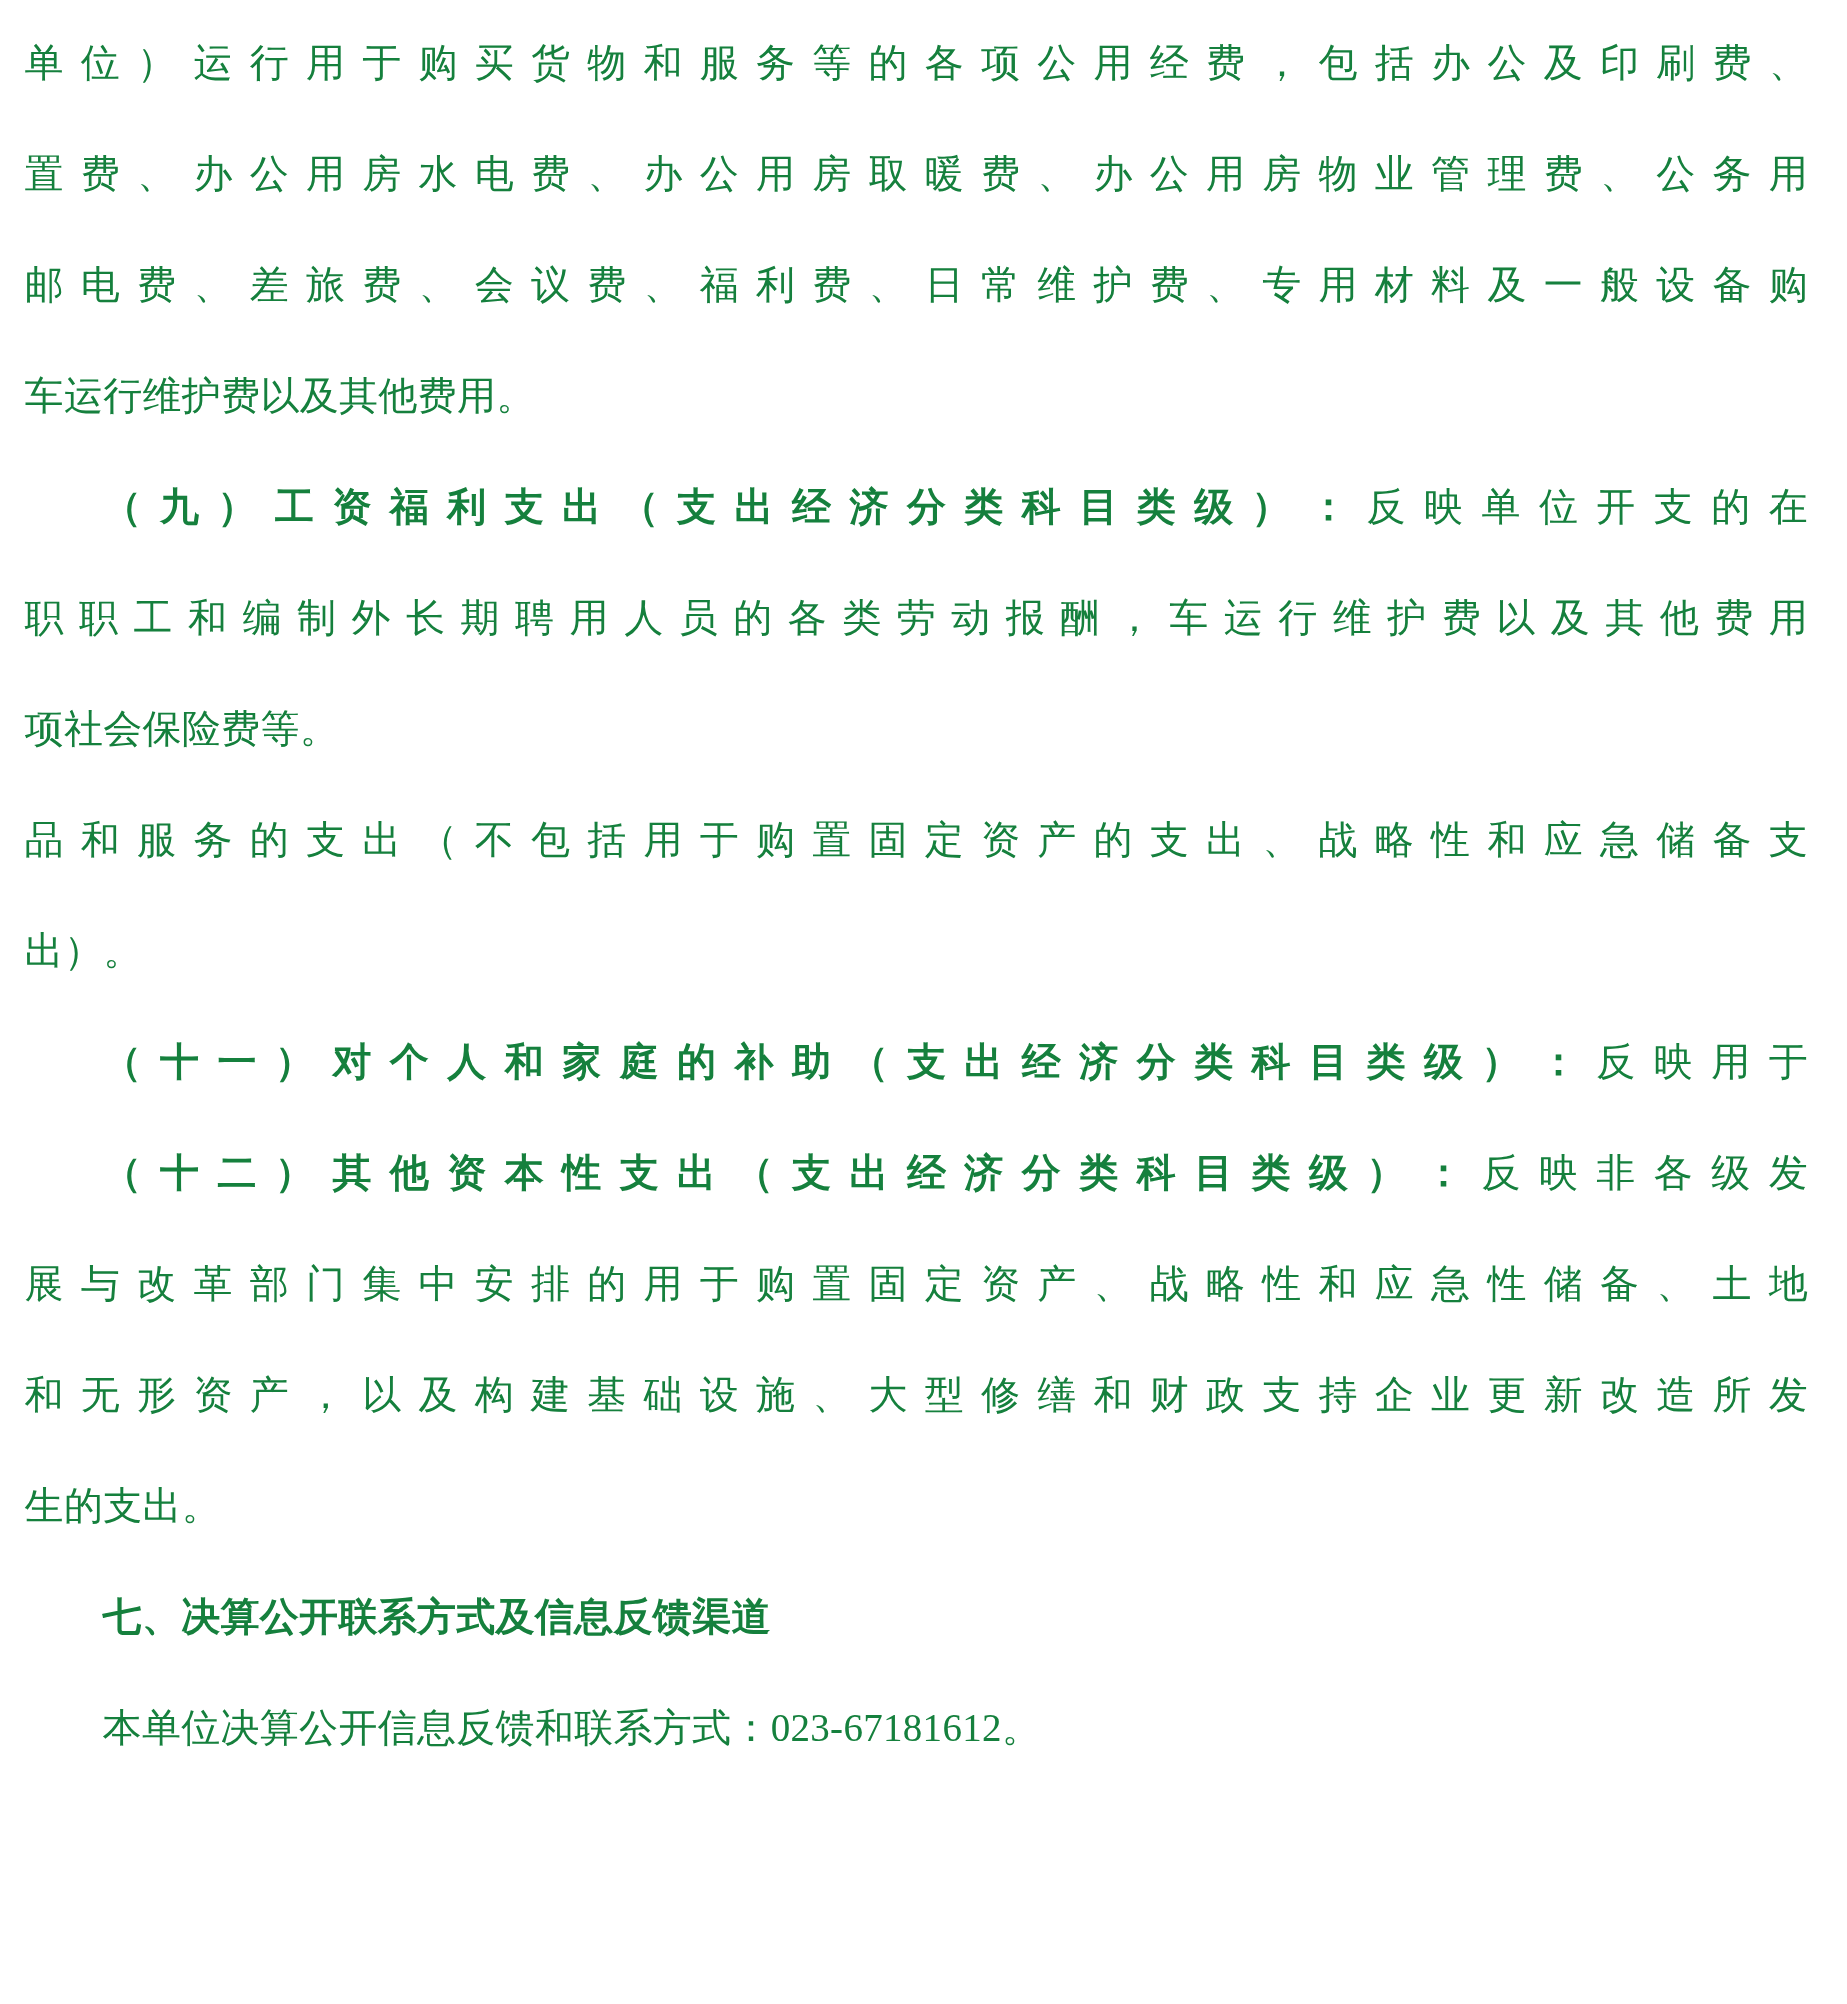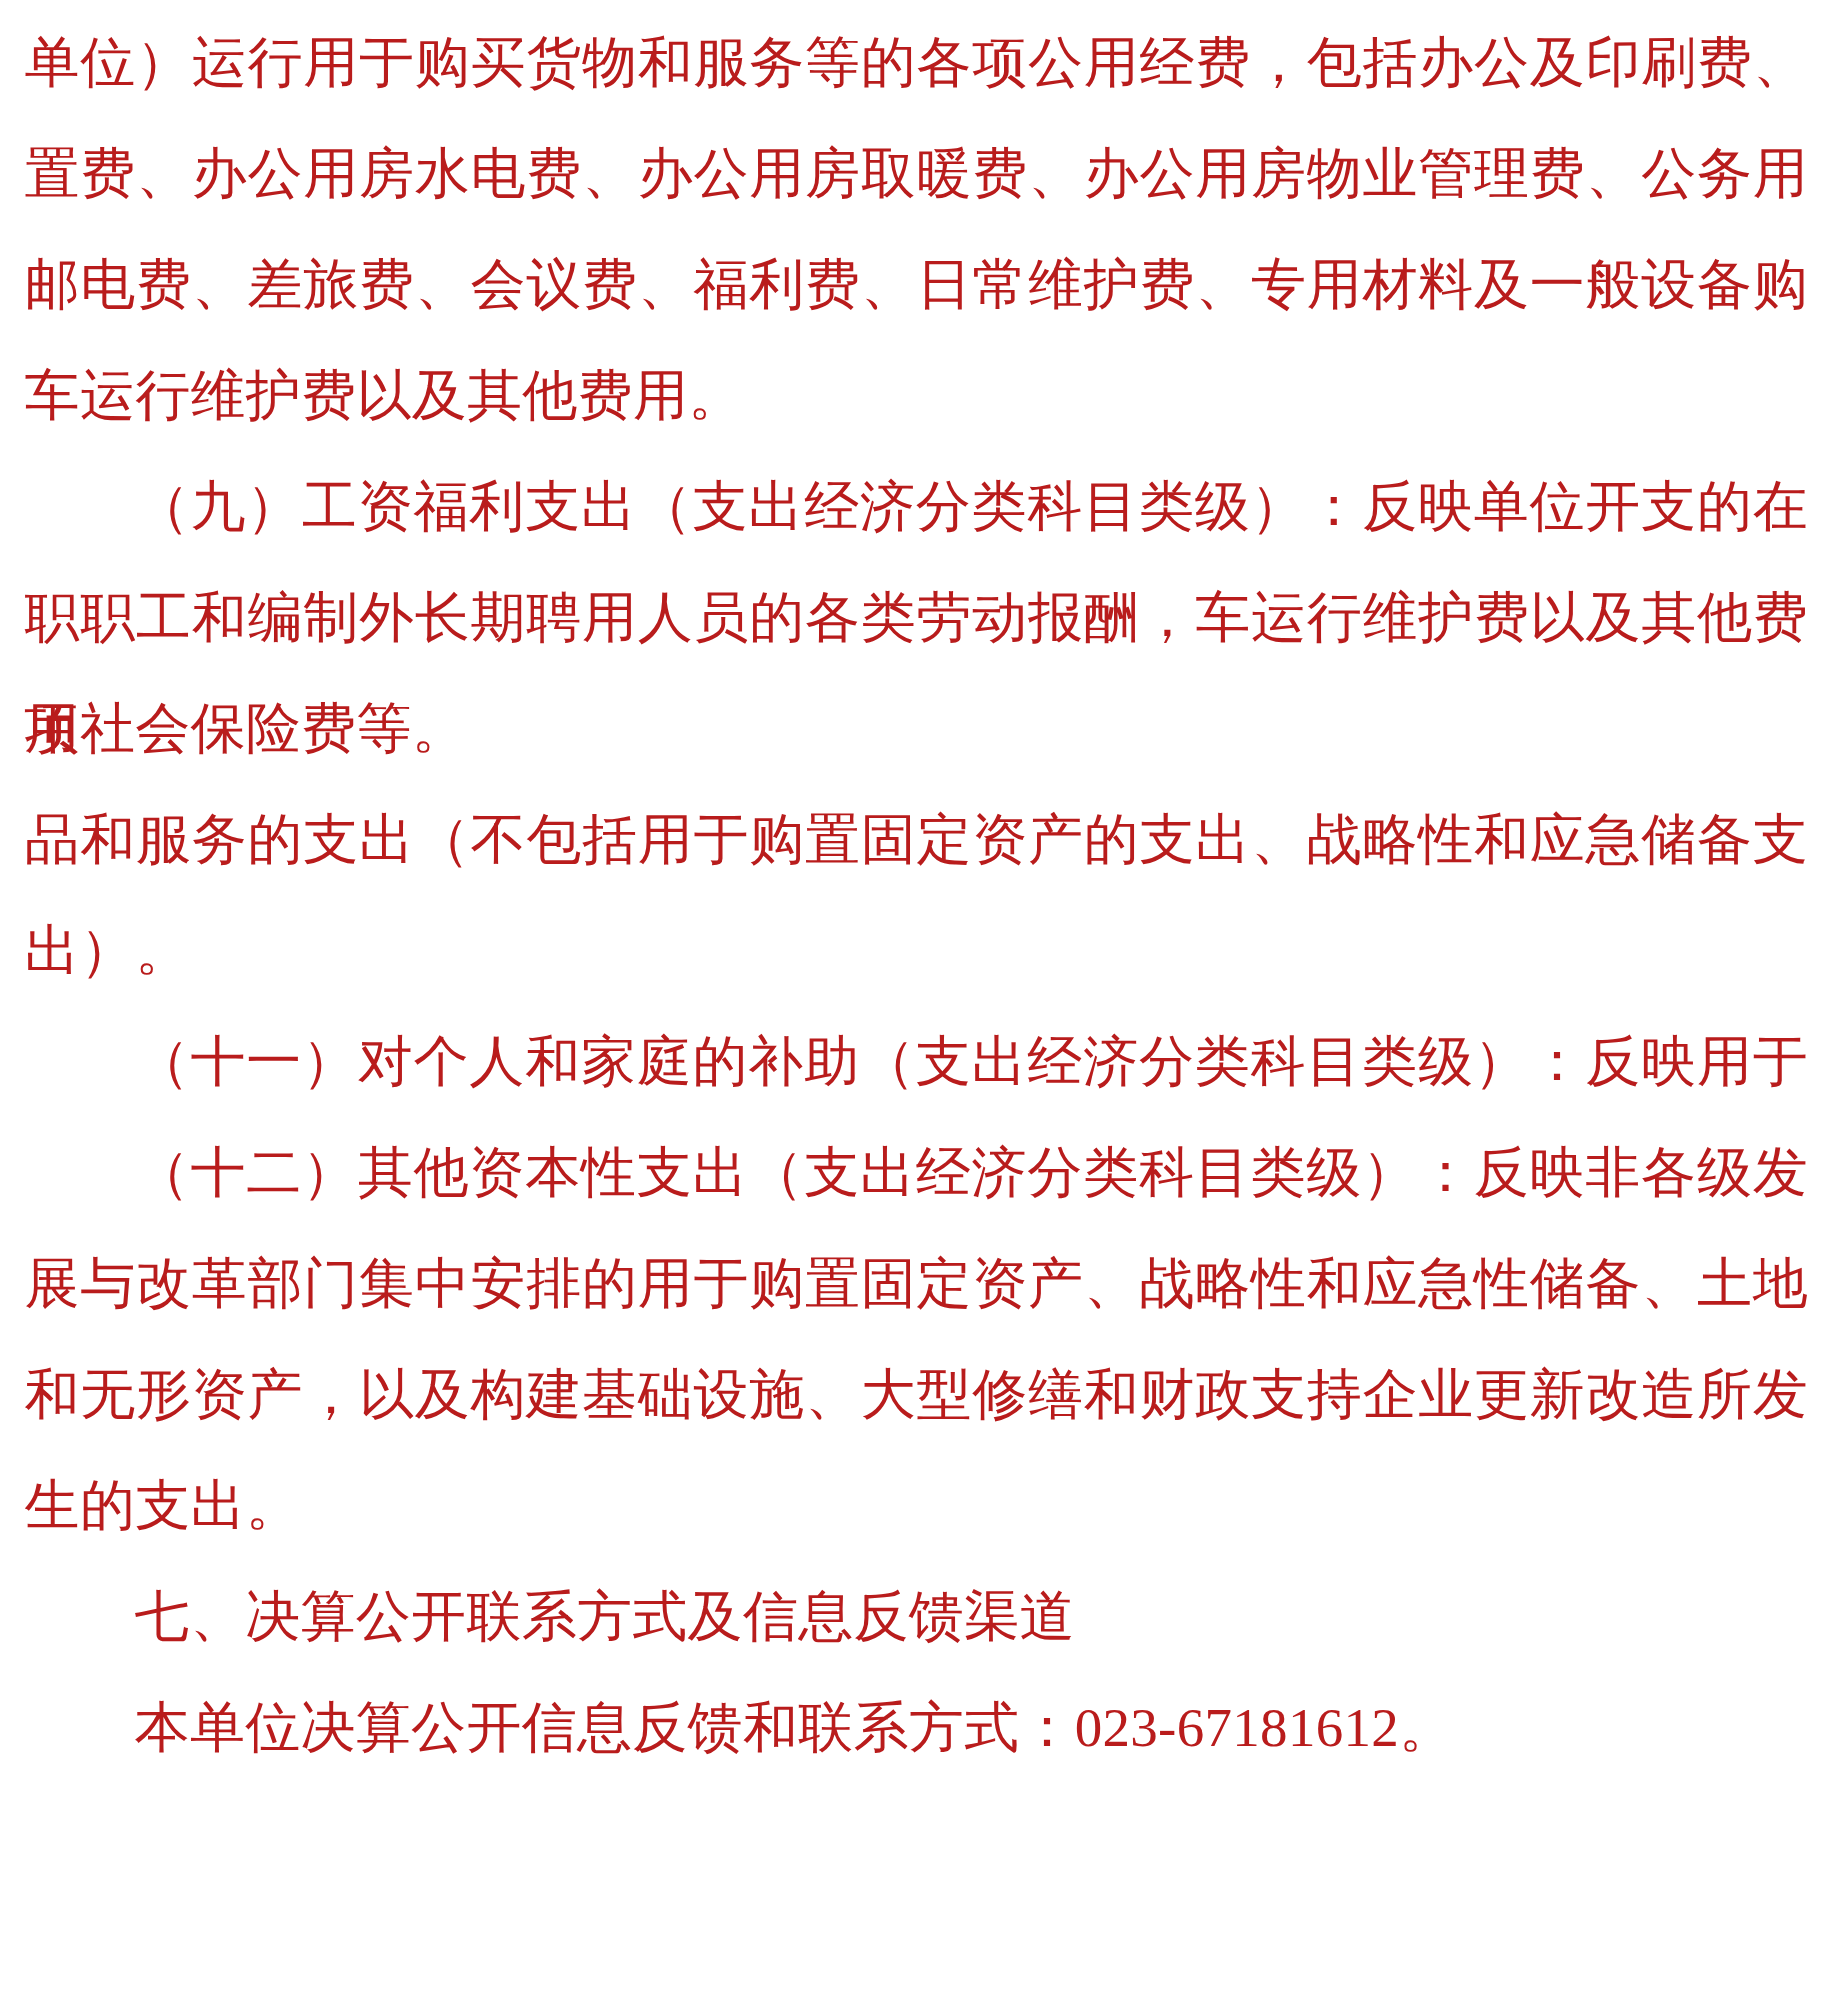--- a/index.html
+++ b/index.html
@@ -7,42 +7,42 @@
     padding: 0;
     background: #ffffff;
   }
   .page {
     position: relative;
     width: 1848px;
     height: 2005px;
     box-sizing: border-box;
     padding: 7px 40px 0 24.6px;
     background: #ffffff;
-    color: #b91c1c;
+    color: #15803d;
     font-family: "Liberation Serif", "DejaVu Serif", serif;
-    font-size: 55px;
+    font-size: 39px;
     overflow: hidden;
   }
   .line {
     line-height: 111px;
     height: 111px;
     text-align: justify;
     text-align-last: left;
     white-space: normal;
     letter-spacing: 0.3px;
   }
   .line.just {
     text-align: justify;
     text-align-last: justify;
   }
   .line.ind {
     text-indent: 2em;
   }
   .seg-r { font-weight: normal; }
-  .seg-b { font-weight: normal; }
+  .seg-b { font-weight: bold; }
 </style>
 </head>
 <body>
 
 <div class="page">
     <div class="line just"><span class="seg-r">单位）运行用于购买货物和服务等的各项公用经费，包括办公及印刷费、</span></div>
     <div class="line just"><span class="seg-r">置费、办公用房水电费、办公用房取暖费、办公用房物业管理费、公务用</span></div>
     <div class="line just"><span class="seg-r">邮电费、差旅费、会议费、福利费、日常维护费、专用材料及一般设备购</span></div>
     <div class="line"><span class="seg-r">车运行维护费以及其他费用。</span></div>
     <div class="line just ind"><span class="seg-b">（九）工资福利支出（支出经济分类科目类级）：</span><span class="seg-r">反映单位开支的在</span></div>

